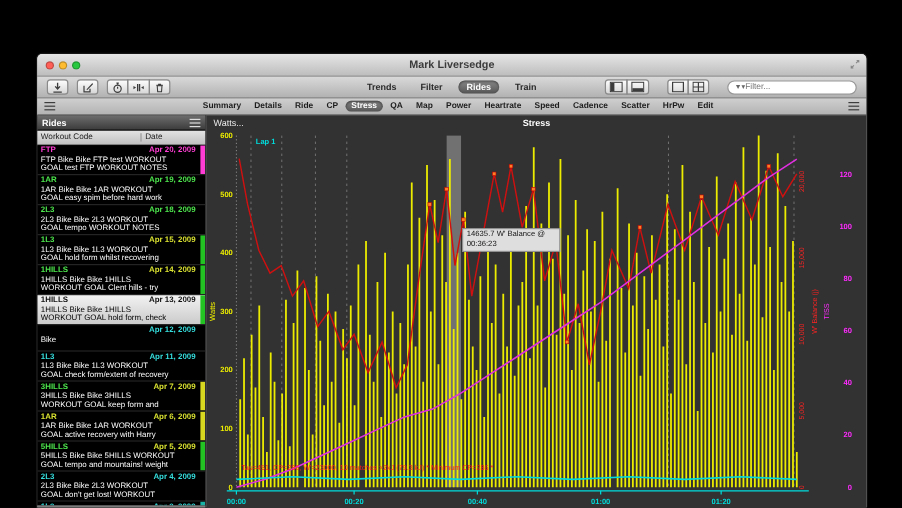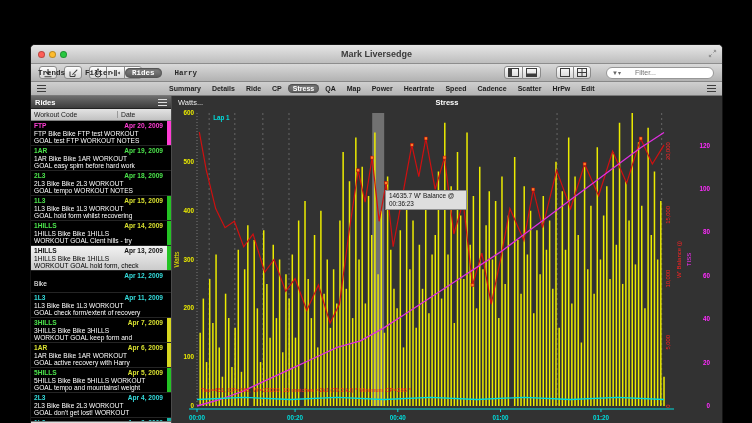--- a/index.html
+++ b/index.html
@@ -19,26 +19,26 @@
   .toolbar{height:17px;flex:none;background:linear-gradient(#d9d9d9,#b2b2b2);border-bottom:1px solid #878787;
            display:flex;align-items:center;padding:0 8px;position:relative;}
   .tgroup{display:flex;margin-right:7px;}
   .tbtn{height:13px;min-width:18px;border:1px solid #8a8a8a;background:linear-gradient(#fdfdfd,#d6d6d6);
         display:flex;align-items:center;justify-content:center;box-sizing:border-box;padding:0 3px;}
   .tgroup .tbtn+.tbtn{margin-left:-1px;}
   .tgroup .tbtn:first-child{border-radius:3px 0 0 3px;}
   .tgroup .tbtn:last-child{border-radius:0 3px 3px 0;}
   .tgroup .tbtn:only-child{border-radius:3px;}
   .tbtn svg{display:block;}
-  .scope{position:absolute;left:0;right:0;display:flex;gap:6px;align-items:center;font-family:Liberation Mono, monospace;}
+  .scope{position:absolute;left:0;right:0;display:flex;justify-content:center;gap:6px;align-items:center;}
   .scope-tab{font-size:7.5px;font-weight:bold;color:#2a2a2a;padding:1px 7px;border-radius:8px;cursor:default;}
   .scope-tab.active{background:linear-gradient(#8a8a8a,#555);color:#fff;box-shadow:inset 0 1px 2px rgba(0,0,0,.5);}
   .right-tools{margin-left:auto;display:flex;align-items:center;gap:8px;z-index:2;}
   .filter{width:108px;height:12px;border-radius:7px;background:#fff;border:1px solid #979797;
-          display:flex;align-items:center;padding:0 5px;gap:14px;box-sizing:border-box;}
+          display:flex;align-items:center;padding:0 5px;gap:0;box-sizing:border-box;}
   .filter input{border:none;outline:none;font-size:7px;width:100%;background:transparent;color:#444;padding:0;}
   .funnel{font-size:6px;color:#666;line-height:1;}
   
   .tabrow{height:13px;flex:none;background:linear-gradient(#cfcfcf,#b4b4b4);border-bottom:1px solid #7a7a7a;
           display:flex;align-items:center;padding:0 6px;}
   .hamburger{width:9px;height:7px;display:flex;flex-direction:column;justify-content:space-between;cursor:default;}
   .hamburger span{height:1px;background:#3e3e3e;}
   .viewtabs{display:flex;gap:1px;margin-left:118px;align-items:center;}
   .vtab{font-size:7px;font-weight:bold;color:#1d1d1d;padding:1px 5px;border-radius:7px;cursor:default;white-space:nowrap;}
   .vtab.active{background:linear-gradient(#848484,#585858);color:#fff;box-shadow:inset 0 1px 2px rgba(0,0,0,.5);}
@@ -125,21 +125,21 @@
             <path d="M2.3 3h5.4M4.2 3V2.2h1.6V3" stroke="#3c3c3c" stroke-width="0.9" fill="none"></path>
             <path d="M3 3.4l.4 5h3.2l.4-5z" stroke="#3c3c3c" stroke-width="0.9" fill="none"></path>
           </svg>
         </div>
       </div>
 
       <div class="scope">
           <div class="scope-tab">Trends</div>
           <div class="scope-tab">Filter</div>
           <div class="scope-tab active">Rides</div>
-          <div class="scope-tab">Harry</div>
+          <div class="scope-tab">Train</div>
         </div>
 
       <div class="right-tools">
         <div class="tgroup">
           <div class="tbtn">
             <svg width="11" height="9" viewBox="0 0 11 9">
               <rect x="0.5" y="0.5" width="10" height="8" fill="none" stroke="#3c3c3c"></rect>
               <rect x="1" y="1" width="3" height="7" fill="#3c3c3c"></rect>
             </svg>
           </div>

